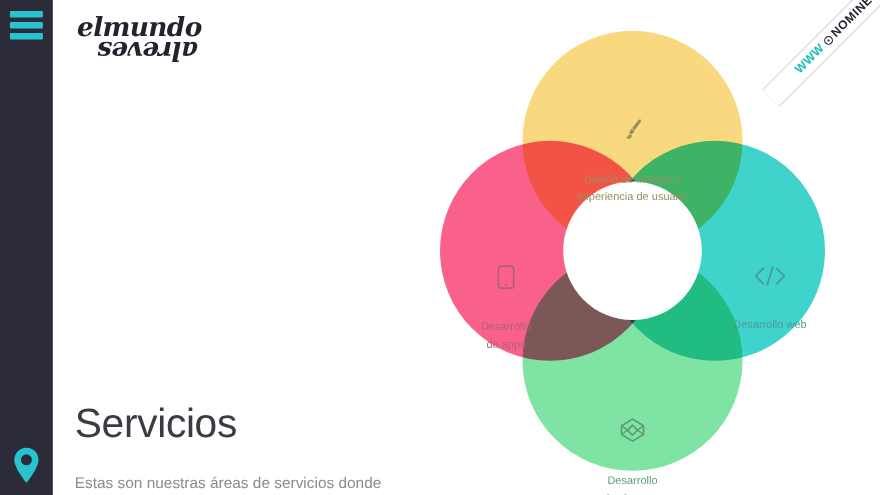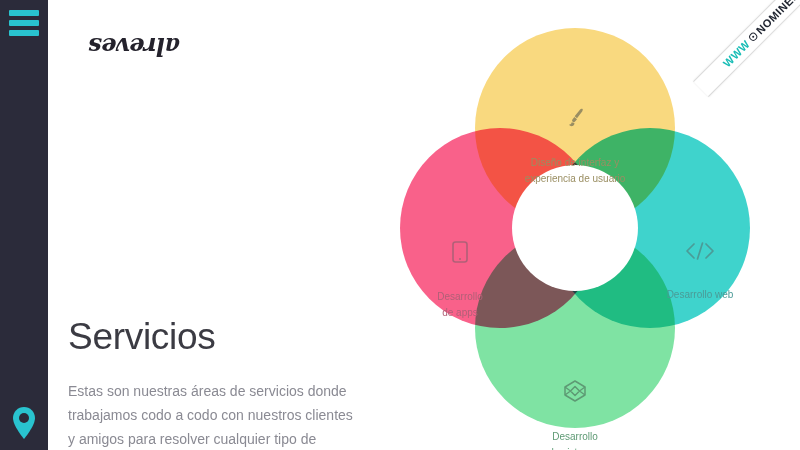--- a/index.html
+++ b/index.html
@@ -85,21 +85,21 @@
     transform-origin:center center;
   }
 
   
   #copy {
     position:absolute; left:68px; top:318px; width:290px;
     z-index:30;
   }
   #copy h1 {
     font-size:37px; font-weight:normal; color:#3b3b43;
-    letter-spacing:-0.3px; line-height:1.05;
+    letter-spacing:-0.3px; line-height:1.05;margin-top:48px;
   }
   #copy p {
     margin-top:22px;
     font-size:14px; line-height:1.72;
     color:#8a8a93;
   }
 
   
   #venn {
     position:absolute; left:375px; top:18px;
@@ -154,20 +154,21 @@
   </div>
 </div>
 
 <div id="nominee">
   <span class="www">WWW</span>
   <span class="dot"></span>
   <span class="nom">NOMINEE</span>
 </div>
 
 <div id="logo">
+  <div class="l-top">elmundo</div>
   <div class="l-bot">alreves</div>
 </div>
 
 <div id="copy">
   <h1>Servicios</h1>
   <p>Estas son nuestras áreas de servicios donde trabajamos codo a codo con nuestros clientes y amigos para resolver cualquier tipo de problema de comunicación digital, teniendo como centro siempre la innovación.</p>
 </div>
 
 <div id="venn">
 

